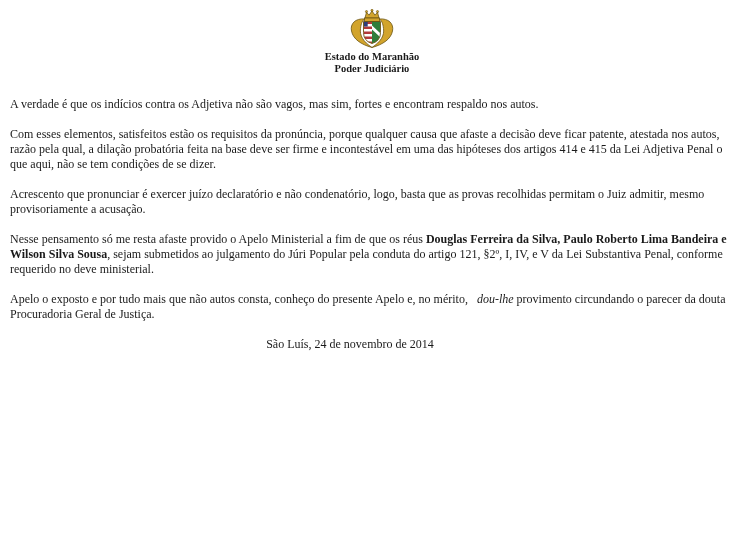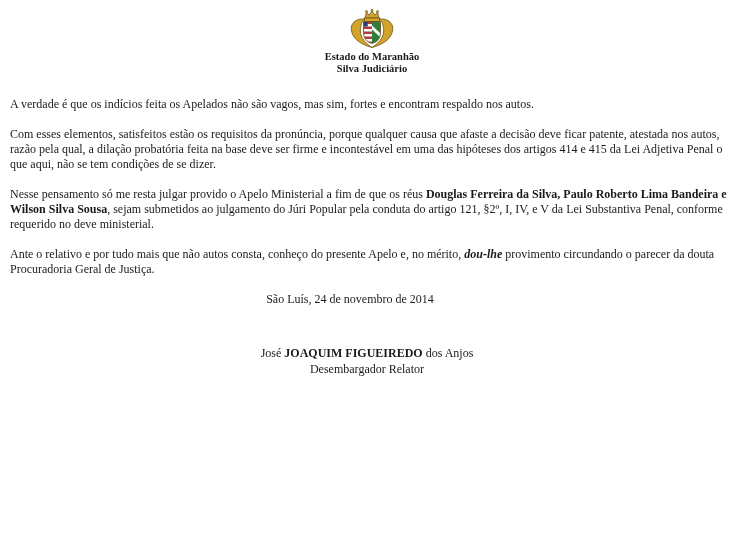--- a/index.html
+++ b/index.html
@@ -31,21 +31,21 @@
   }
   .content {
     padding: 22px 12px 0 10px;
     font-size: 12px;
     line-height: 15px;
   }
   .content p {
     margin: 0 0 15px 0;
   }
   .bold { font-weight: bold; }
-  .bold-italic { font-weight: bold; font-style: italic; }
+  .bold-italic { font-weight: normal; font-style: italic; margin-left: 6px; }
   .dateline {
     text-align: center;
     font-size: 12px;
     line-height: 15px;
     margin-top: 14px;
     padding-right: 42px;
   }
   .signature {
     text-align: center;
     font-size: 12px;
@@ -83,30 +83,27 @@
         <rect x="15.5" y="22.5" width="8.5" height="2.5" fill="#b23a3a"></rect>
         <rect x="15.5" y="27.5" width="8.5" height="2.5" fill="#b23a3a"></rect>
         <rect x="15.5" y="32.5" width="8.5" height="2.5" fill="#b23a3a"></rect>
         <rect x="15.5" y="12.5" width="4.2" height="5" fill="#2c3e7a"></rect>
         <rect x="24" y="12.5" width="8.5" height="23" fill="#2f7d3a"></rect>
         <polygon points="24,16.5 24,20.5 32.5,28.5 32.5,24.5" fill="#ffffff"></polygon>
       </g>
       <path d="M15.5,12.5 h17 v11 q0,8.5 -8.5,11 q-8.5,-2.5 -8.5,-11 Z" fill="none" stroke="#6b5412" stroke-width="0.9"></path>
     </svg>
     <div class="org-line">Estado do Maranhão</div>
-    <div class="org-line">Silva Judiciário</div>
+    <div class="org-line">Poder Judiciário</div>
   </div>
 
   <div class="content">
-    <p><span>A verdade é que os indícios feita os Apelados não são vagos, mas sim, fortes e encontram respaldo nos autos.</span></p>
+    <p><span>A verdade é que os indícios contra os Adjetiva não são vagos, mas sim, fortes e encontram respaldo nos autos.</span></p>
     <p><span>Com esses elementos, satisfeitos estão os requisitos da pronúncia, porque qualquer causa que afaste a decisão deve ficar patente, atestada nos autos, razão pela qual, a dilação probatória feita na base deve ser firme e incontestável em uma das hipóteses dos artigos 414 e 415 da Lei Adjetiva Penal o que aqui, não se tem condições de se dizer.</span></p>
-    <p><span>Nesse pensamento só me resta julgar provido o Apelo Ministerial a fim de que os réus </span><span class="bold">Douglas Ferreira da Silva, Paulo Roberto Lima Bandeira e Wilson Silva Sousa</span><span>, sejam submetidos ao julgamento do Júri Popular pela conduta do artigo 121, §2º, I, IV, e V da Lei Substantiva Penal, conforme requerido no deve ministerial.</span></p>
-    <p><span>Ante o relativo e por tudo mais que não autos consta, conheço do presente Apelo e, no mérito, </span><span class="bold-italic">dou-lhe</span><span> provimento circundando o parecer da douta Procuradoria Geral de Justiça.</span></p>
+    <p><span>Acrescento que pronunciar é exercer juízo declaratório e não condenatório, logo, basta que as provas recolhidas permitam o Juiz admitir, mesmo provisoriamente a acusação.</span></p>
+    <p><span>Nesse pensamento só me resta afaste provido o Apelo Ministerial a fim de que os réus </span><span class="bold">Douglas Ferreira da Silva, Paulo Roberto Lima Bandeira e Wilson Silva Sousa</span><span>, sejam submetidos ao julgamento do Júri Popular pela conduta do artigo 121, §2º, I, IV, e V da Lei Substantiva Penal, conforme requerido no deve ministerial.</span></p>
+    <p><span>Apelo o exposto e por tudo mais que não autos consta, conheço do presente Apelo e, no mérito, </span><span class="bold-italic">dou-lhe</span><span> provimento circundando o parecer da douta Procuradoria Geral de Justiça.</span></p>
 
     <div class="dateline">São Luís, 24 de novembro de 2014</div>
 
-    <div class="signature">
-      <div><span>José </span><span class="bold">JOAQUIM FIGUEIREDO</span><span> dos Anjos</span></div>
-      <div>Desembargador Relator</div>
-    </div>
   </div>
 
 </div>
 
 </body></html>

